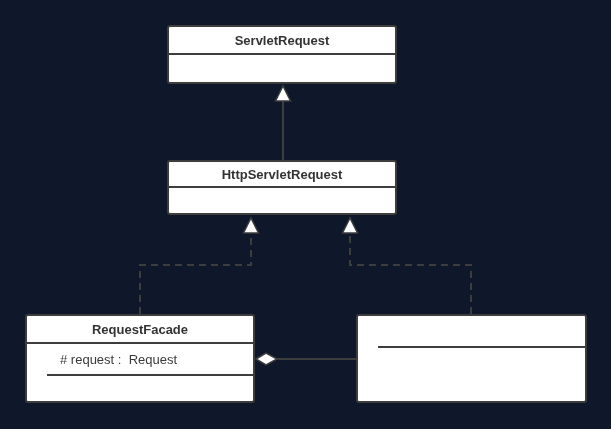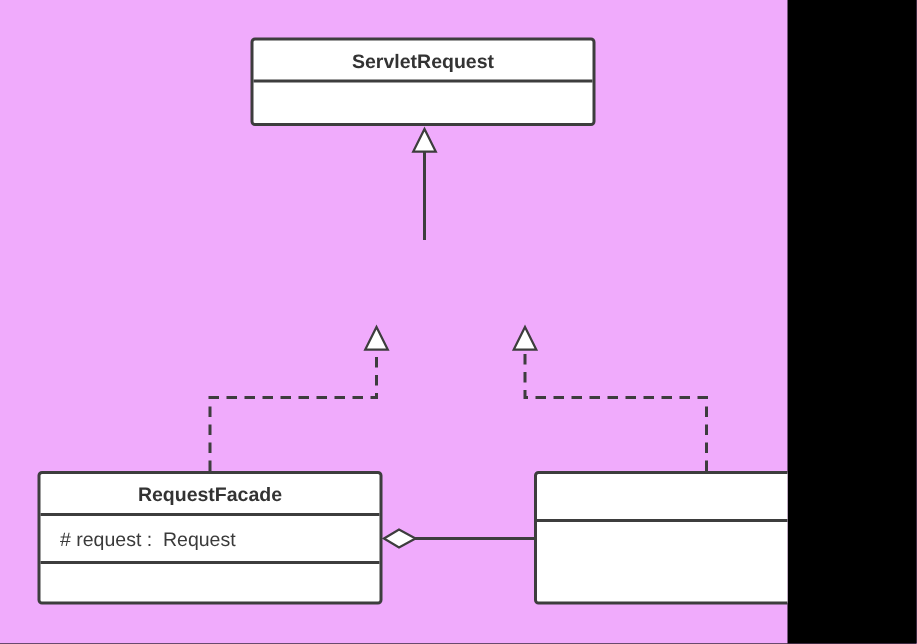--- a/index.html
+++ b/index.html
@@ -2,23 +2,23 @@
 <html><head>
 <meta charset="utf-8">
 <style>
   html, body {
     margin: 0;
     padding: 0;
     background: #000000;
   }
   .canvas {
     position: relative;
-    width: 525px;
+    width: 611px;
     height: 429px;
-    background: #f0abfc;
+    background: #0f172a;
     overflow: hidden;
     font-family: "Liberation Sans", sans-serif;
   }
   .connectors {
     position: absolute;
     left: 0;
     top: 0;
     z-index: 1;
     pointer-events: none;
   }
@@ -45,20 +45,21 @@
     border-bottom: 2px solid #3d3d3d;
   }
   .compartment.attrs {
     display: flex;
     align-items: center;
     font-size: 13px;
     color: #3a3a3a;
     padding-left: 13px;
     border-bottom: 2px solid #3d3d3d;
     white-space: pre;
+    margin-left: 20px;
   }
   .compartment.body {
     flex: 1 1 auto;
   }
 </style>
 </head>
 <body>
 
 <div class="canvas">
 
@@ -83,20 +84,24 @@
       <line x1="276" y1="359" x2="356" y2="359" stroke="#3d3d3d" stroke-width="2"></line>
       <polygon points="256,359 266,353 277,359 266,365" fill="#ffffff" stroke="#3d3d3d" stroke-width="1.5"></polygon>
     </g>
   </svg>
 
   <div class="class-node" style="left:167px; top:25px; width:230px; height:59px;">
     <div class="compartment title" style="height:28px;">ServletRequest</div>
     <div class="compartment body"></div>
   </div>
 
+  <div class="class-node" style="left:167px; top:160px; width:230px; height:55px;">
+    <div class="compartment title" style="height:26px;">HttpServletRequest</div>
+    <div class="compartment body"></div>
+  </div>
 
   <div class="class-node" style="left:25px; top:314px; width:230px; height:89px;">
     <div class="compartment title" style="height:28px;">RequestFacade</div>
     <div class="compartment attrs" style="height:32px;"># request :  Request</div>
     <div class="compartment body"></div>
   </div>
 
   <div class="class-node" style="left:356px; top:314px; width:231px; height:89px;">
     <div class="compartment attrs" style="height:32px;"></div>
     <div class="compartment body"></div>

